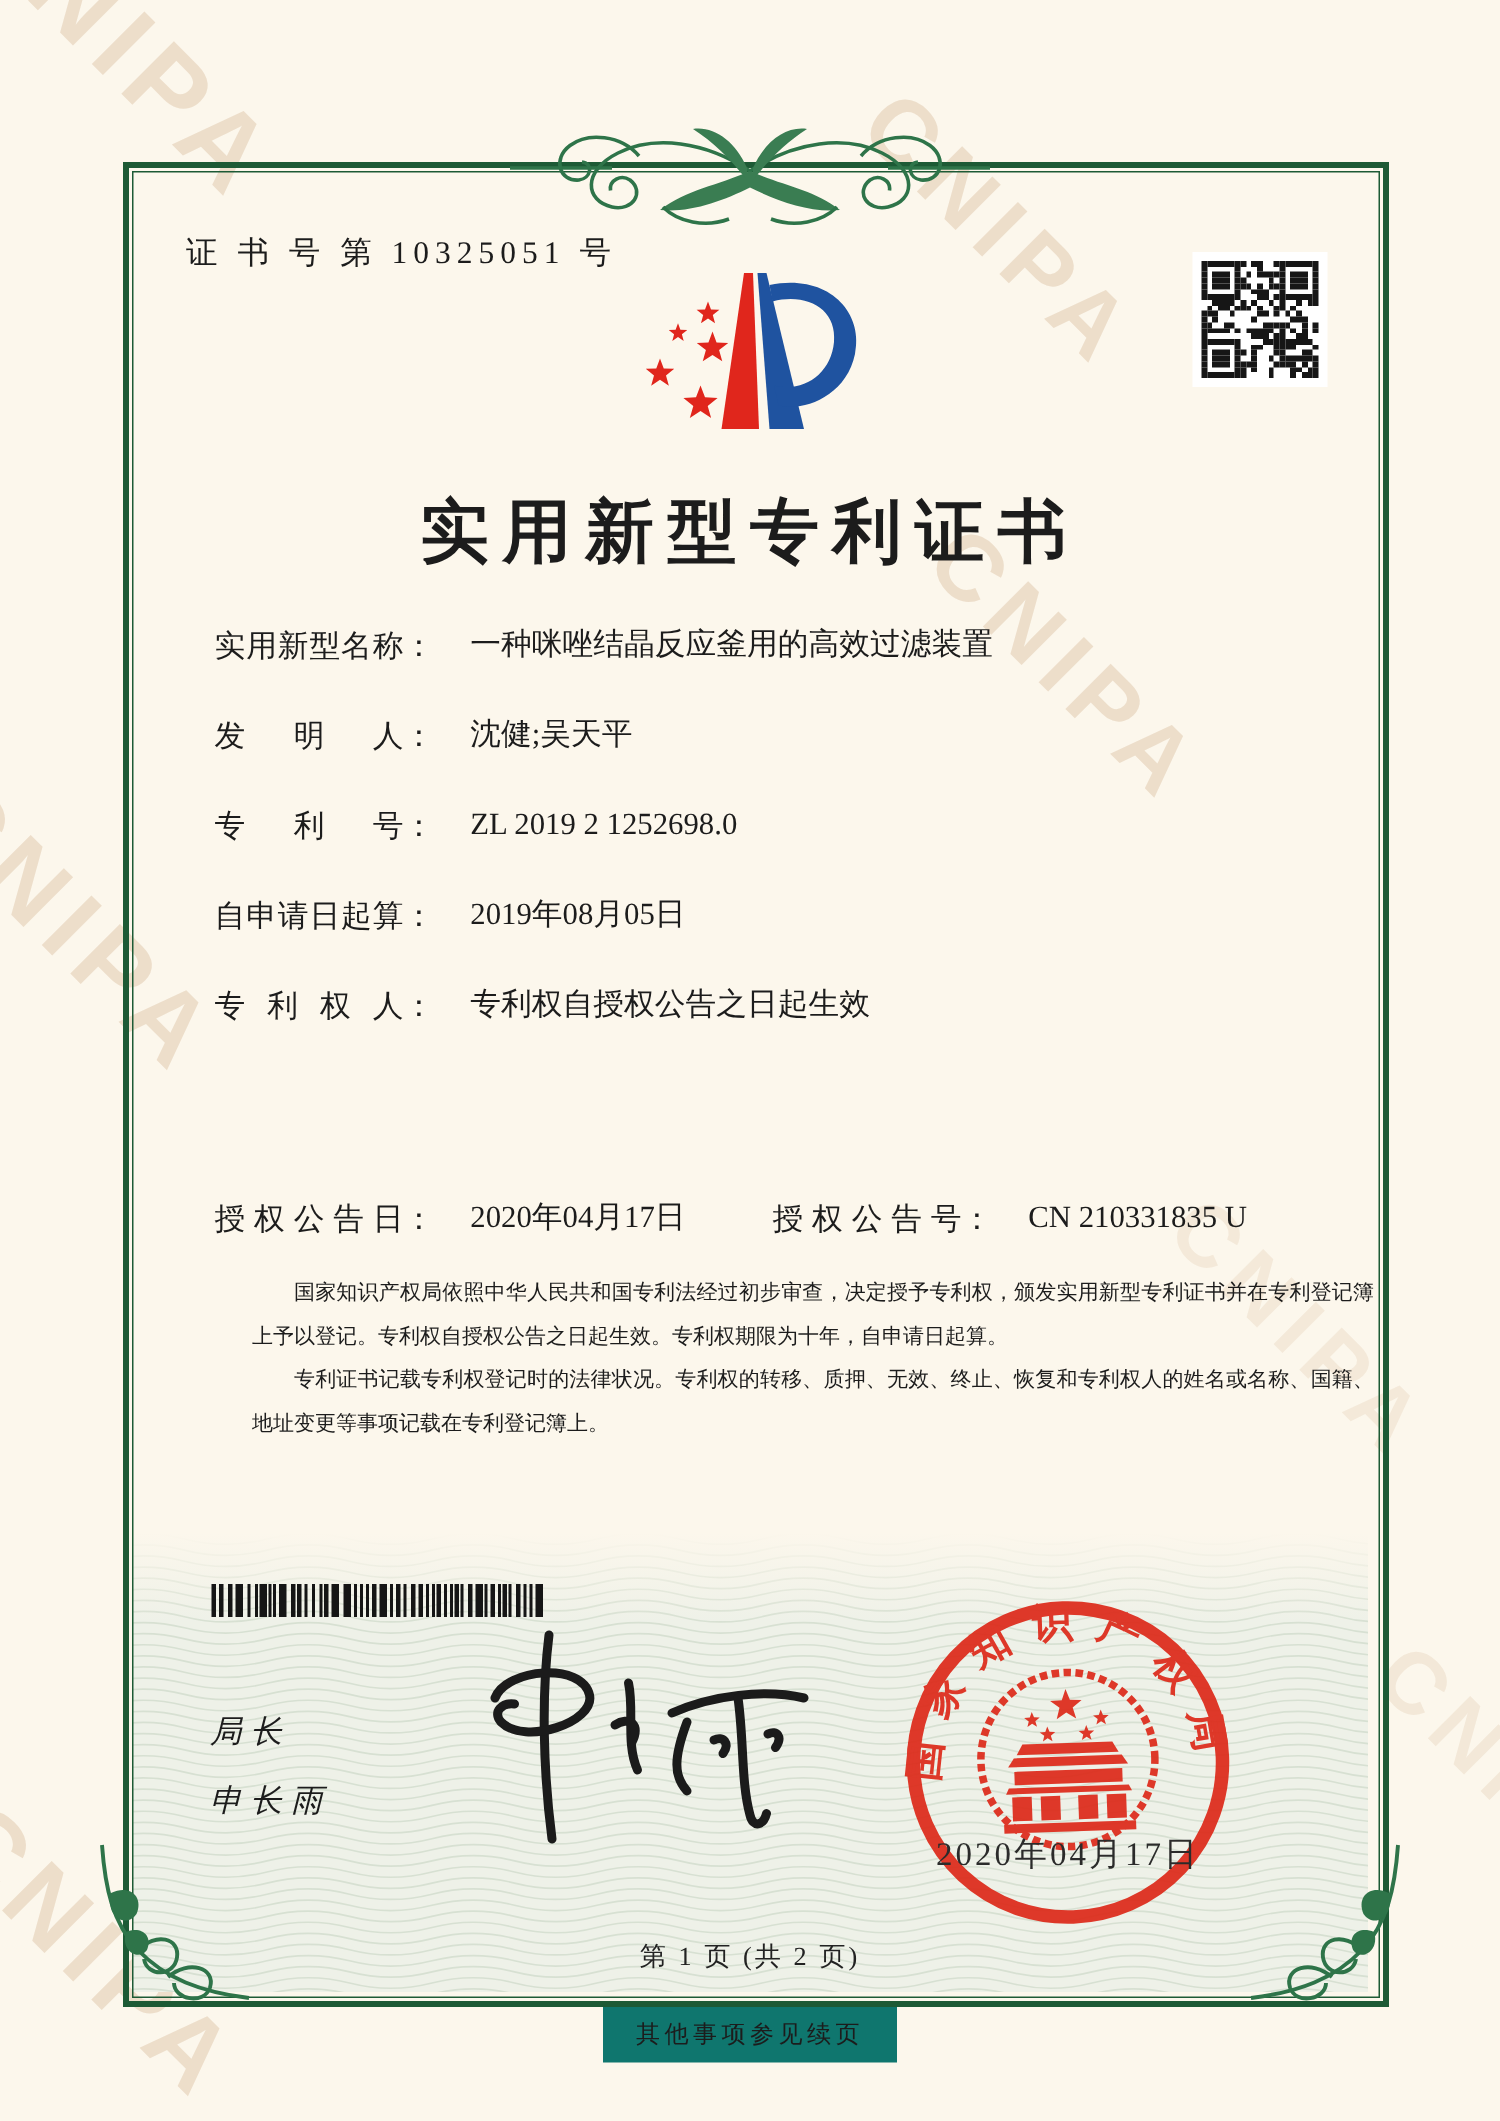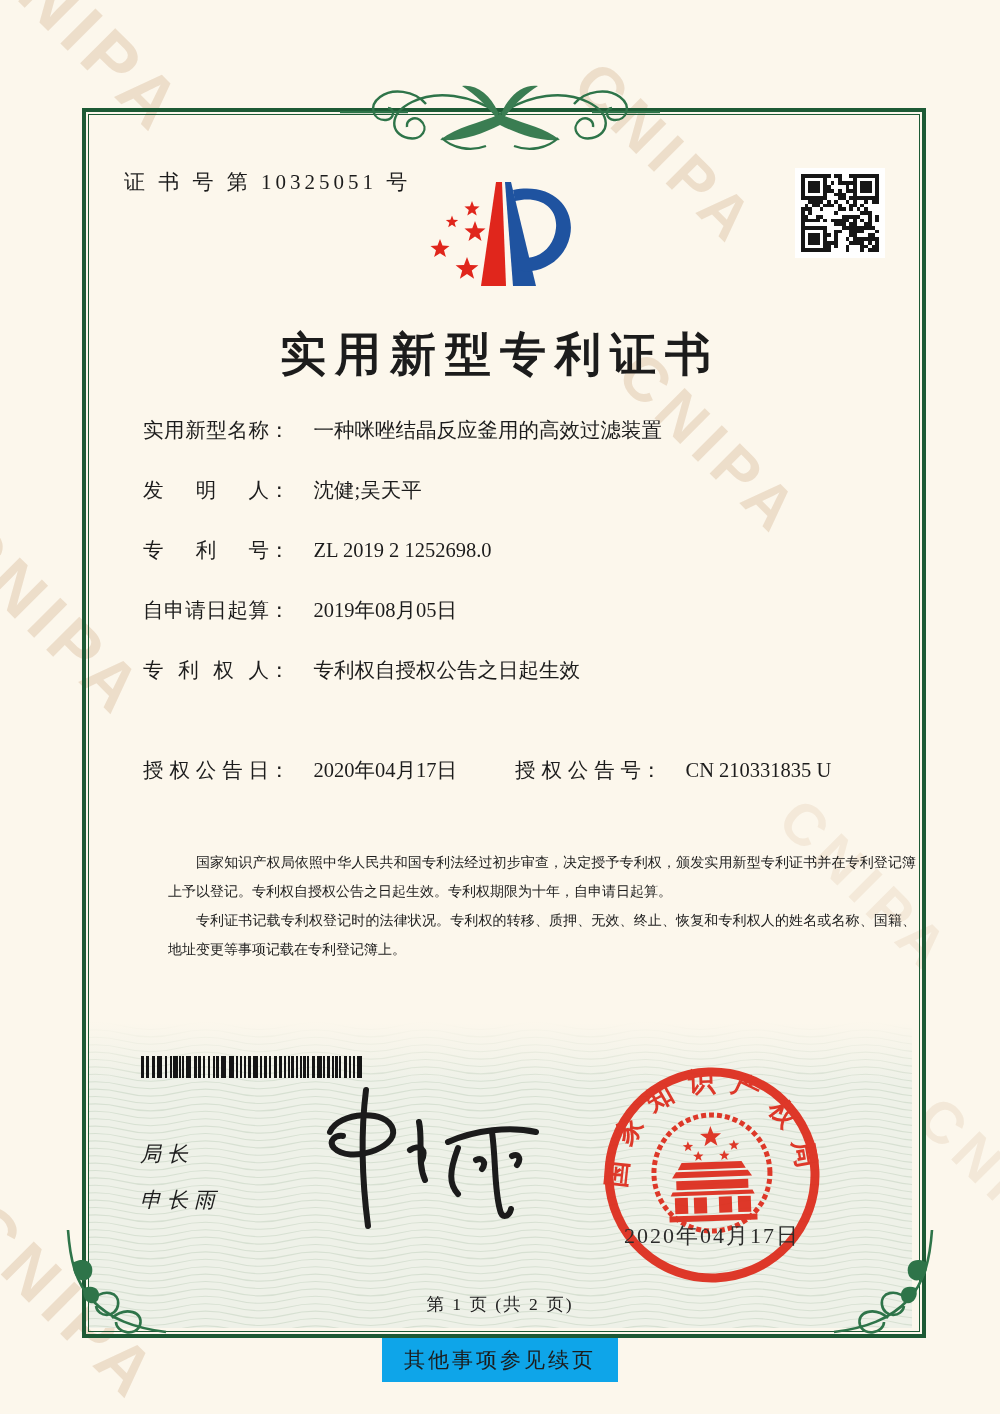--- a/index.html
+++ b/index.html
@@ -12,21 +12,21 @@
   
   .frame{position:absolute;left:82px;top:108px;width:836px;height:1222px;border:4px solid #1d5a35;z-index:3;}
   .frame-inner{position:absolute;left:2px;top:2px;right:2px;bottom:2px;border:1.6px solid #1d5a35;}
   
   .guilloche{position:absolute;left:88px;top:1022px;width:824px;height:306px;background:#eef1e8;z-index:1;overflow:hidden;}
   .guilloche svg{position:absolute;left:0;top:0;}
   .guilloche svg path{fill:none;stroke:#d7e0d2;stroke-width:1.1;}
   .guilloche .fade{position:absolute;left:0;top:0;width:100%;height:60px;
       background:linear-gradient(#fcf7ec,rgba(252,247,236,0));}
   
-  .cert-no{position:absolute;left:124px;top:168px;font-size:21px;letter-spacing:4px;z-index:4;}
+  .cert-no{position:absolute;left:124px;top:154px;font-size:21px;letter-spacing:4px;z-index:4;}
   .logo{position:absolute;left:420px;top:170px;z-index:4;}
   .qr{position:absolute;left:795px;top:168px;background:#fff;padding:6px;z-index:4;}
   .qr-grid{display:grid;grid-template-columns:repeat(21,1fr);width:78px;height:78px;}
   .qr-grid div.on{background:#161616;}
   .title{position:absolute;left:0;width:1000px;top:296px;text-align:center;font-size:46px;font-weight:bold;
          letter-spacing:9px;z-index:4;margin-top:28px;}
   
   .frow{position:absolute;left:143px;width:740px;font-size:20.5px;z-index:4;}
   .flabel{display:inline-block;width:126px;text-align:justify;text-align-last:justify;vertical-align:top;}
   .fcolon{display:inline-block;vertical-align:top;}
@@ -38,21 +38,21 @@
   
   .barcode{position:absolute;left:141px;top:1056px;height:22px;display:flex;align-items:stretch;z-index:4;}
   .barcode div{background:#151515;}
   .director{position:absolute;left:140px;top:1140px;z-index:4;font-size:21px;letter-spacing:6px;}
   .director div{margin-bottom:18px;font-style:italic;}
   .sig{position:absolute;left:300px;top:1080px;z-index:4;}
   .sig path{fill:none;stroke:#1b1b1b;stroke-width:6;stroke-linecap:round;}
   .seal{position:absolute;left:598px;top:1061px;z-index:5;opacity:.93;}
   .page-info{position:absolute;left:0;width:1000px;top:1292px;text-align:center;font-size:17.5px;letter-spacing:2px;z-index:4;color:#222;}
   .cont-note{position:absolute;left:0;width:1000px;top:1338px;text-align:center;z-index:4;}
-  .cont-note span{display:inline-block;background:#0ea5e9;padding:8px 22px;font-size:21px;letter-spacing:3px;}
+  .cont-note span{display:inline-block;background:#0f766e;padding:8px 22px;font-size:16px;letter-spacing:3px;}
   
   .orn-top{position:absolute;left:330px;top:72px;z-index:4;}
   .orn-top path{stroke:#2e7449;fill:none;stroke-width:2.4;}
   .orn-top path.leaf{fill:#3a7d52;stroke:none;}
   .corner{position:absolute;z-index:4;}
   .corner path{stroke:#2e7449;fill:none;stroke-width:2.6;}
   .corner path.leaf{fill:#2e7449;stroke:none;}
   .corner.left{left:58px;top:1226px;}
   .corner.right{left:832px;top:1226px;transform:scaleX(-1);}
 </style>
@@ -617,21 +617,21 @@
   </div>
   <div class="frow" style="top:536px;">
     <span class="flabel">专利号</span><span class="fcolon">：</span><span class="fvalue">ZL 2019 2 1252698.0</span>
   </div>
   <div class="frow" style="top:596px;">
     <span class="flabel">自申请日起算</span><span class="fcolon">：</span><span class="fvalue">2019年08月05日</span>
   </div>
   <div class="frow" style="top:656px;">
     <span class="flabel">专利权人</span><span class="fcolon">：</span><span class="fvalue">专利权自授权公告之日起生效</span>
   </div>
-  <div class="frow" style="top:756px;">
+  <div class="frow" style="top:798px;">
     <span class="flabel">授权公告日</span><span class="fcolon">：</span><span class="fvalue">2020年04月17日</span>
     <span class="pair2">
       <span class="flabel">授权公告号</span><span class="fcolon">：</span><span class="fvalue">CN 210331835 U</span>
     </span>
   </div>
 
   <div class="body-text">
     <p>国家知识产权局依照中华人民共和国专利法经过初步审查，决定授予专利权，颁发实用新型专利证书并在专利登记簿上予以登记。专利权自授权公告之日起生效。专利权期限为十年，自申请日起算。</p>
     <p>专利证书记载专利权登记时的法律状况。专利权的转移、质押、无效、终止、恢复和专利权人的姓名或名称、国籍、地址变更等事项记载在专利登记簿上。</p>
   </div>

